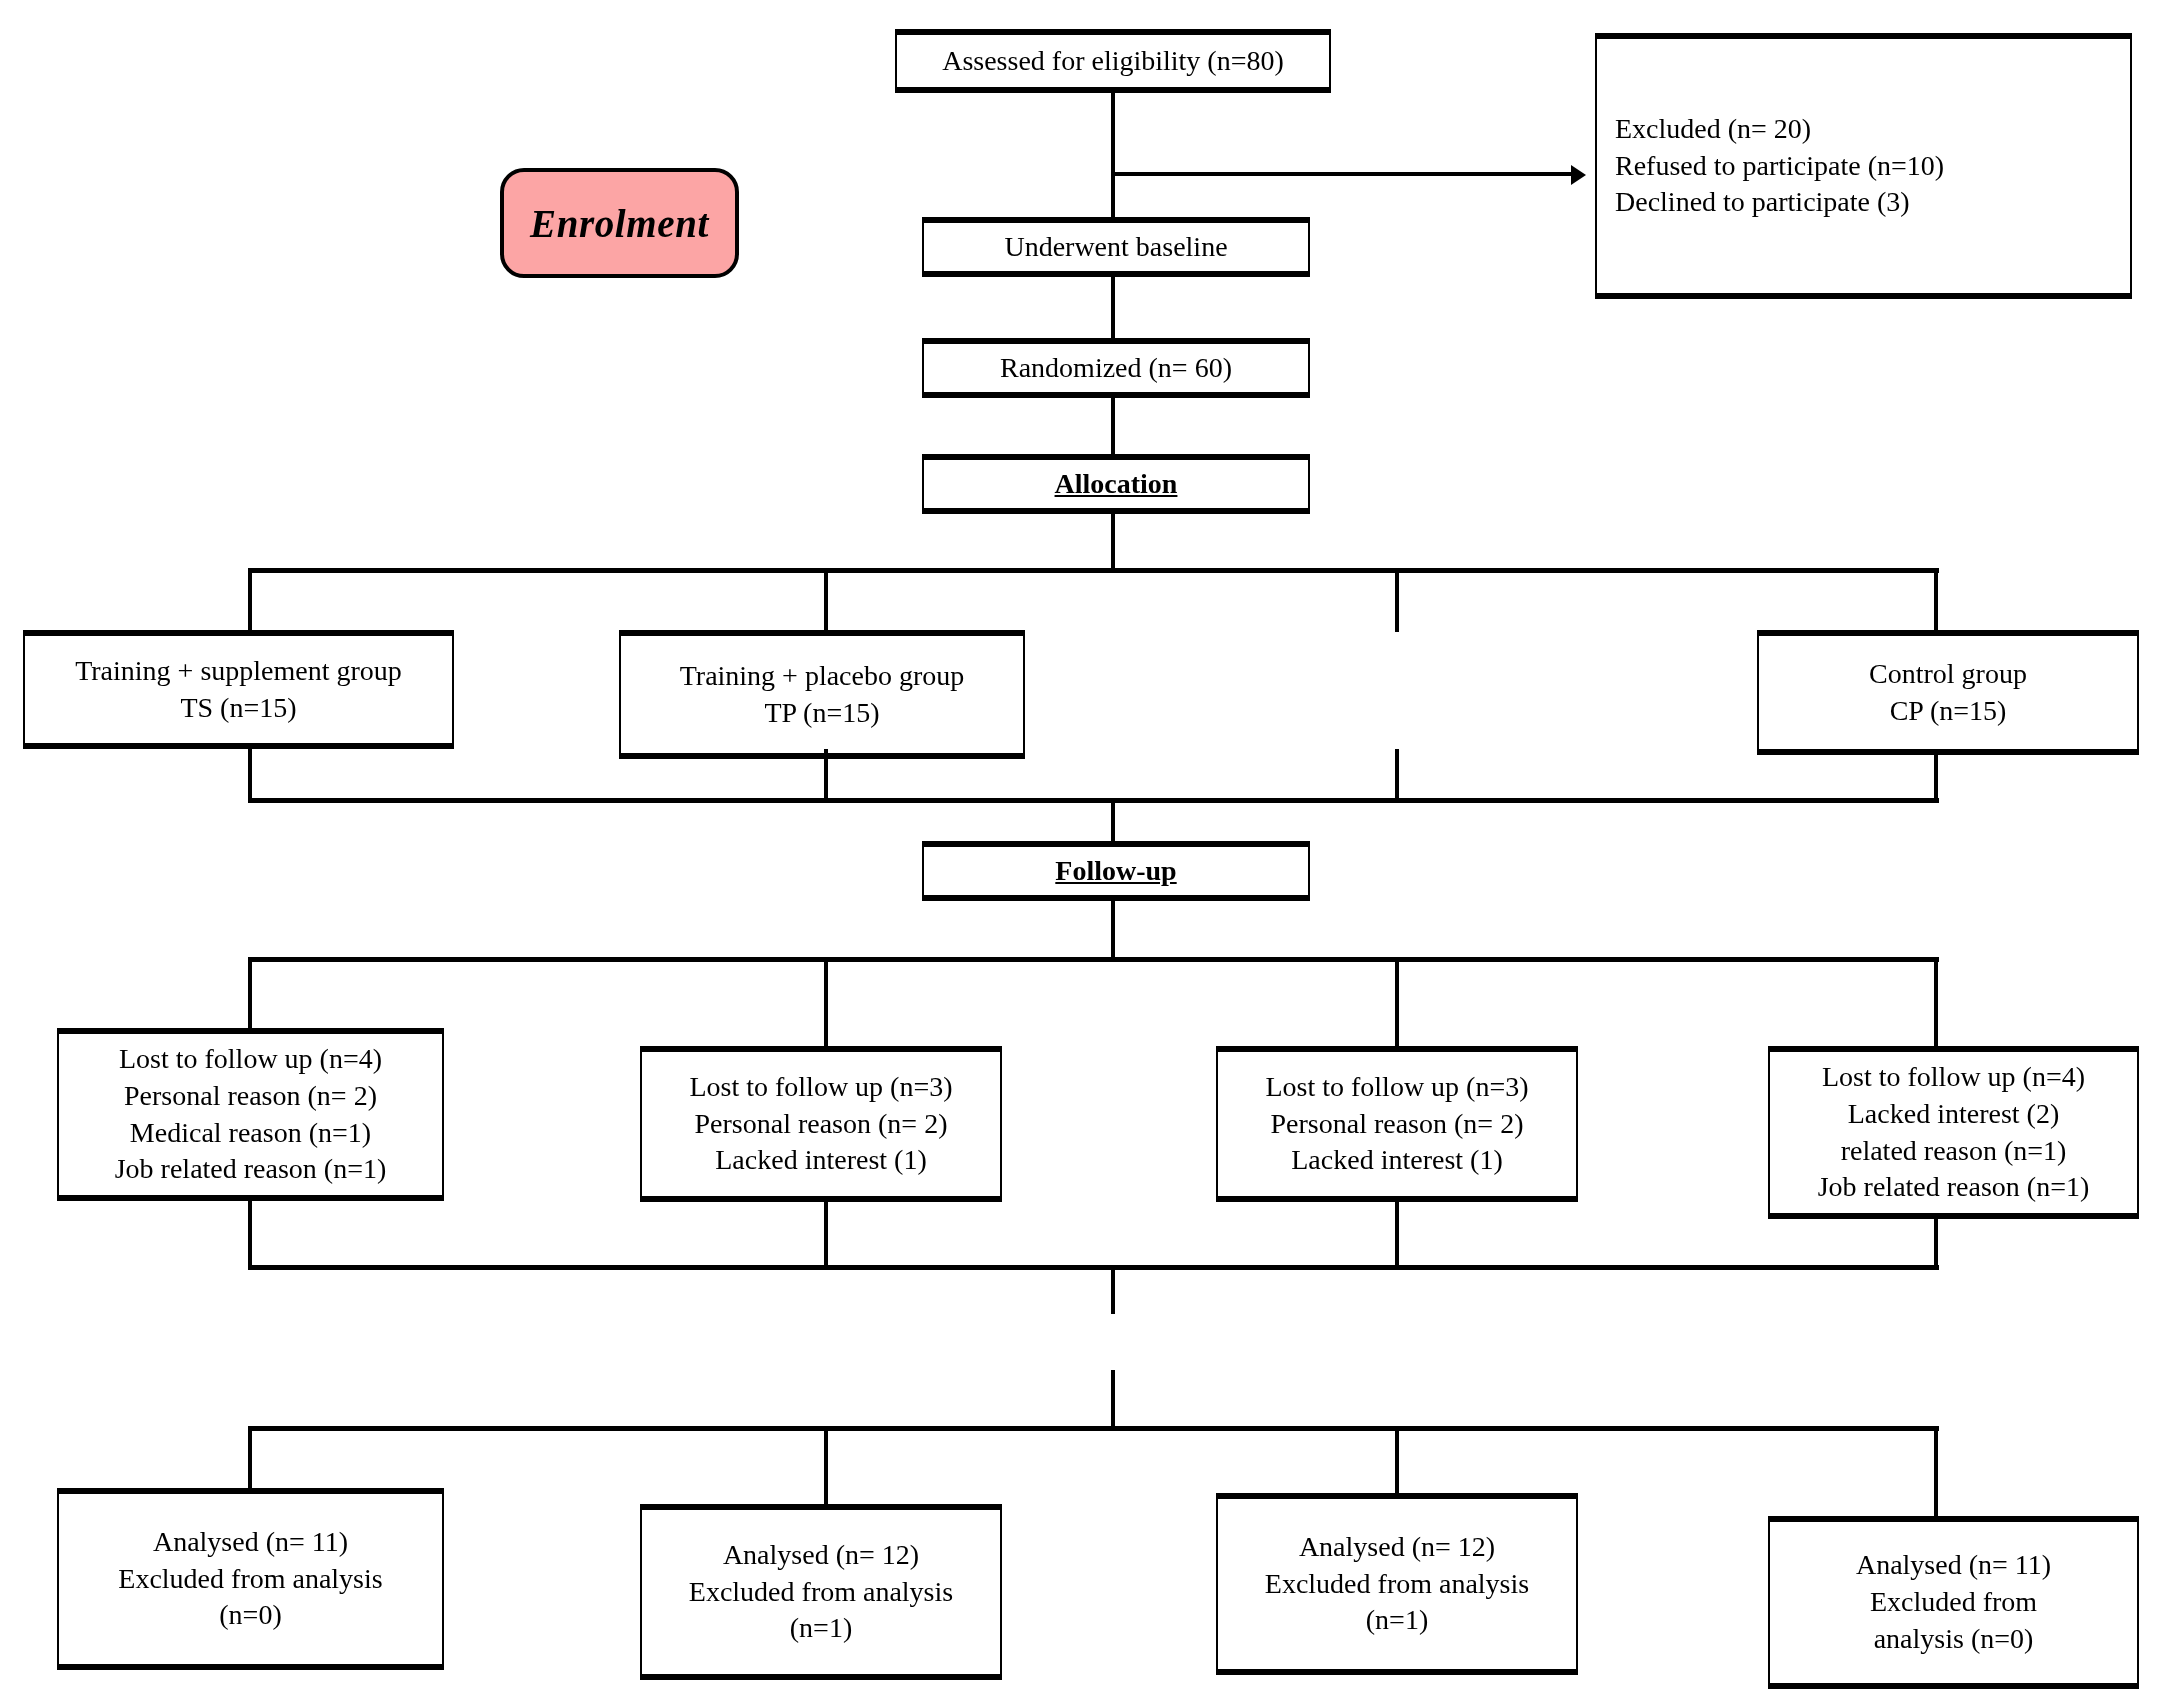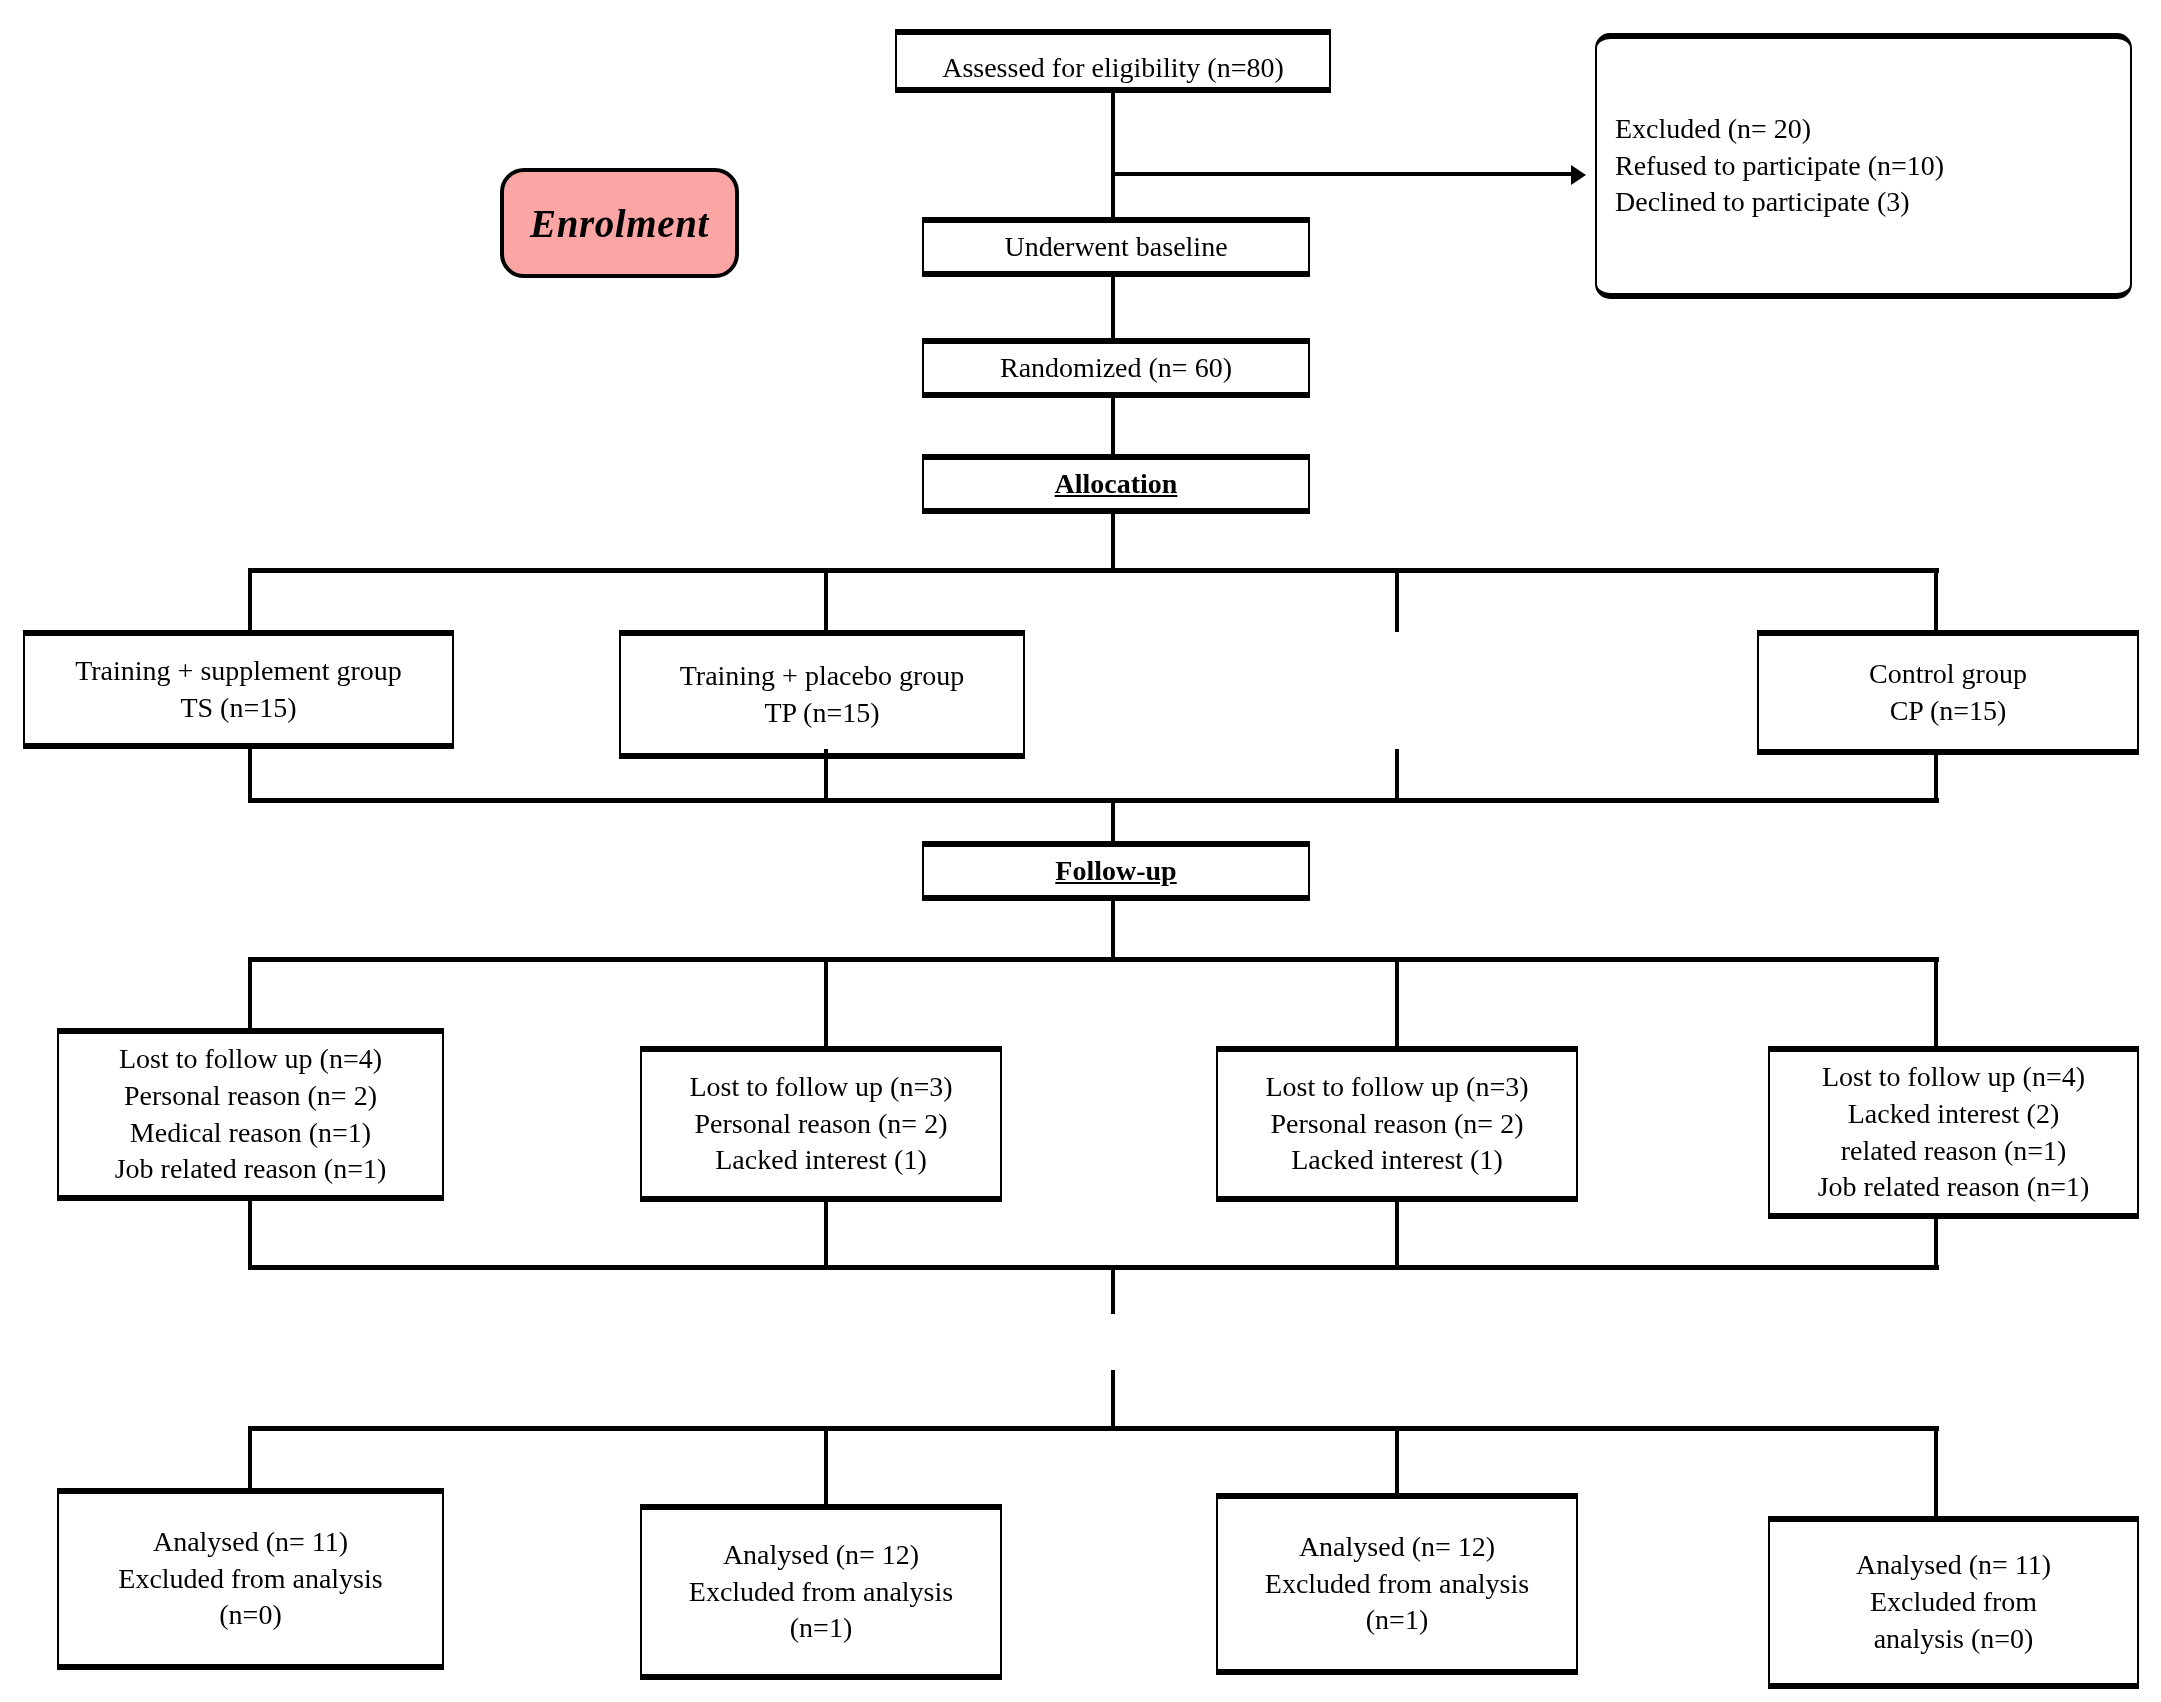--- a/index.html
+++ b/index.html
@@ -33,21 +33,20 @@
   }
   .box.thick {
     border-top-width: 6.6px;
     border-bottom-width: 6.6px;
   }
   .box.leftalign {
     align-items: flex-start;
     text-align: left;
     padding-left: 18px;
     justify-content: center;
-    border-radius: 15px;
   }
   .box .line { display: block; white-space: nowrap; }
   .stage {
     font-weight: bold;
     text-decoration: underline;
   }
   .enrol-badge {
     position: absolute;
     box-sizing: border-box;
     border: 4.2px solid #000000;
@@ -83,21 +82,21 @@
     border-top: 10px solid transparent;
     border-bottom: 10px solid transparent;
     border-left: 15.5px solid #000000;
   }
 </style>
 </head>
 <body>
 
 <div id="canvas">
 
-  <div class="box thick" style="left:895px; top:29px; width:436px; height:64px;justify-content:flex-end;">
+  <div class="box thick" style="left:895px; top:29px; width:436px; height:64px;">
     <span class="line">Assessed for eligibility  (n=80)</span>
   </div>
 
   <div class="vline" style="left:1111px; top:93px; width:4.2px; height:135px;"></div>
 
   <div class="hline" style="left:1111px; top:172px; width:462px; height:4.2px;"></div>
   <div class="arrowhead" style="left:1571px; top:165px;"></div>
 
   <div class="box thick leftalign" style="left:1595px; top:33px; width:537px; height:266px;">
     <span class="line">Excluded (n= 20)</span>

